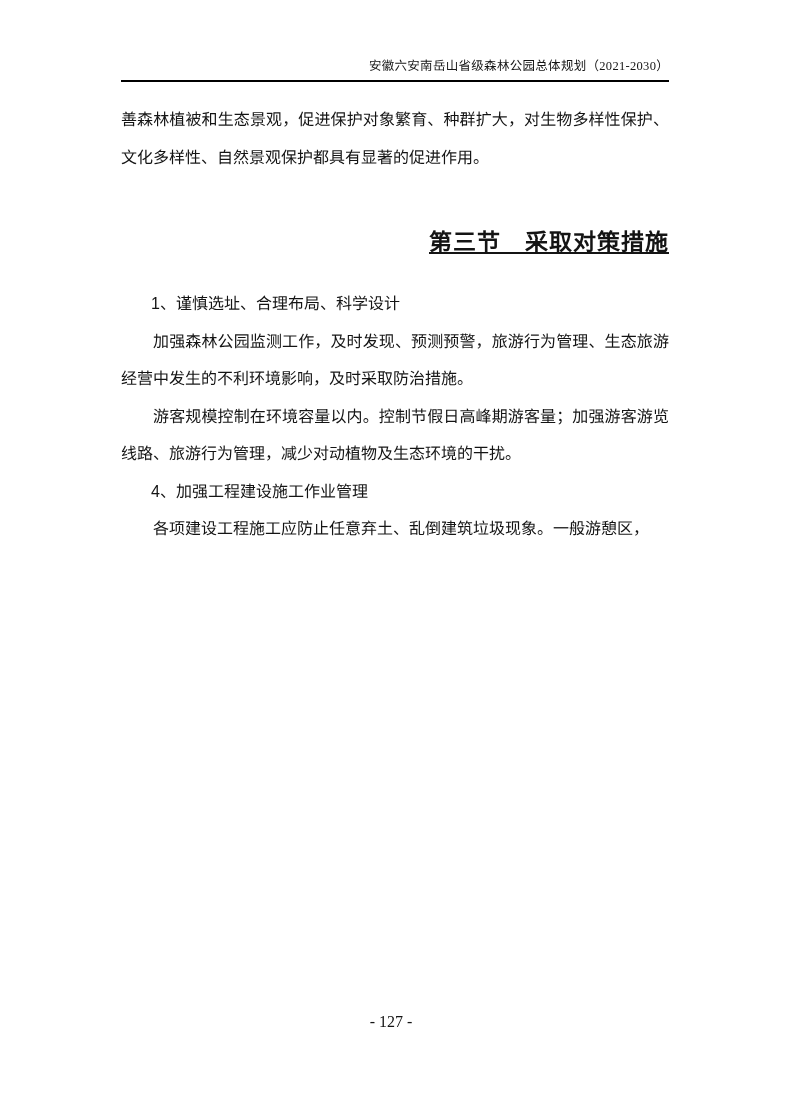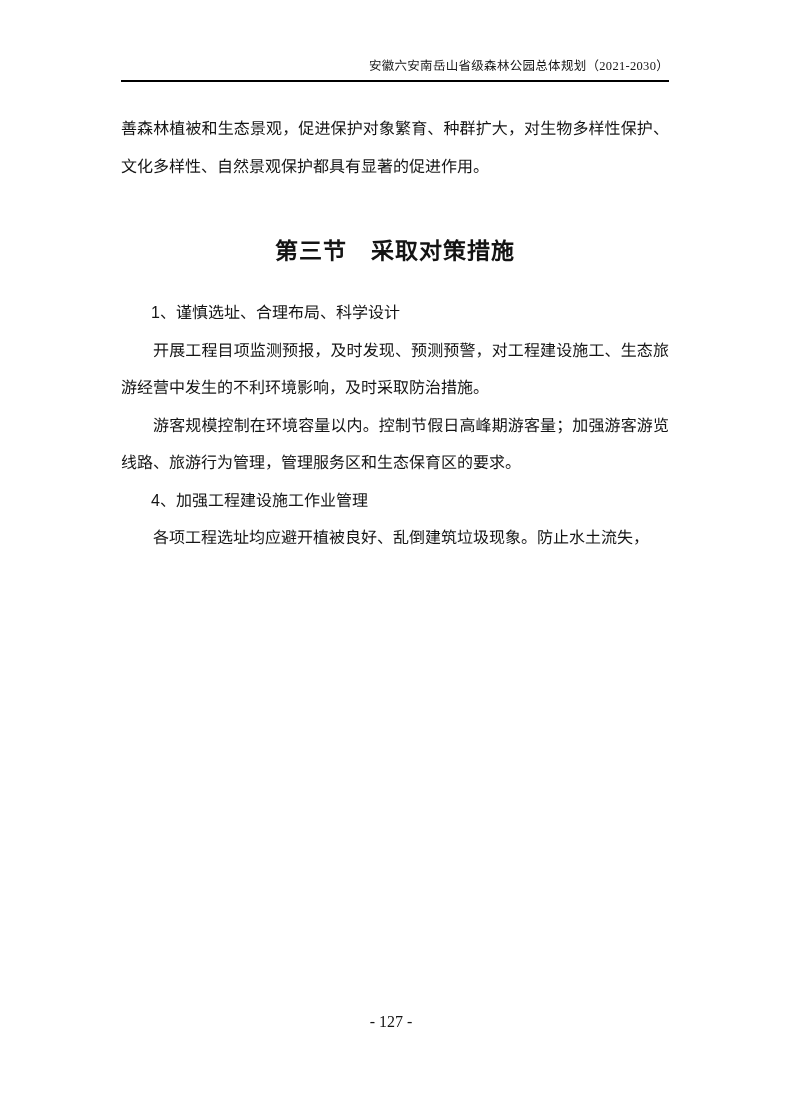--- a/index.html
+++ b/index.html
@@ -29,21 +29,21 @@
     text-align: right;
     font-size: 12.5px;
     line-height: 15px;
     letter-spacing: 0.3px;
     white-space: nowrap;
   }
 
   
   .page-body {
     margin: 0 121px;
-    padding-top: 28px;
+    padding-top: 19px;
     width: 548px;
   }
 
   .blk { margin: 0; padding: 0; font-weight: normal; }
 
   .paragraph,
   .paragraph-continuation,
   .subheading {
     font-size: 16px;
     line-height: 37.5px;
@@ -58,23 +58,24 @@
     text-indent: 30px;
     text-align: left;
     font-family: "Liberation Sans", "DejaVu Sans", sans-serif;
   }
 
   .section-title {
     font-size: 23px;
     font-weight: bold;
     line-height: 30px;
     margin: 51px 0 28px 0;
-    text-align: center;
+    text-align: right;
     letter-spacing: 1px;
     font-family: "Liberation Sans", "DejaVu Sans", sans-serif;
+    text-decoration: underline;
   }
 
   
   .page-footer {
     position: absolute;
     left: 0;
     right: 8px;
     top: 1012px;
     text-align: center;
     font-size: 16px;
@@ -87,23 +88,23 @@
 <div class="page">
 
   <header class="page-header">
     <span>安徽六安南岳山省级森林公园总体规划（2021-2030）</span>
   </header>
 
   <main class="page-body">
       <p class="blk paragraph-continuation">善森林植被和生态景观，促进保护对象繁育、种群扩大，对生物多样性保护、文化多样性、自然景观保护都具有显著的促进作用。</p>
       <h2 class="blk section-title">第三节　采取对策措施</h2>
       <h3 class="blk subheading">1、谨慎选址、合理布局、科学设计</h3>
-      <p class="blk paragraph">开展工程目项监测预报，及时发现、预测预警，对工程建设施工、生态旅游经营中发生的不利环境影响，及时采取防治措施。</p>
-      <p class="blk paragraph">游客规模控制在环境容量以内。控制节假日高峰期游客量；加强游客游览线路、旅游行为管理，管理服务区和生态保育区的要求。</p>
+      <p class="blk paragraph">加强森林公园监测工作，及时发现、预测预警，旅游行为管理、生态旅游经营中发生的不利环境影响，及时采取防治措施。</p>
+      <p class="blk paragraph">游客规模控制在环境容量以内。控制节假日高峰期游客量；加强游客游览线路、旅游行为管理，减少对动植物及生态环境的干扰。</p>
       <h3 class="blk subheading">4、加强工程建设施工作业管理</h3>
-      <p class="blk paragraph">各项工程选址均应避开植被良好、乱倒建筑垃圾现象。防止水土流失，</p>
+      <p class="blk paragraph">各项建设工程施工应防止任意弃土、乱倒建筑垃圾现象。一般游憩区，</p>
     </main>
 
   <footer class="page-footer">
     <span>- 127 -</span>
   </footer>
 
 </div>
 
 </body></html>

